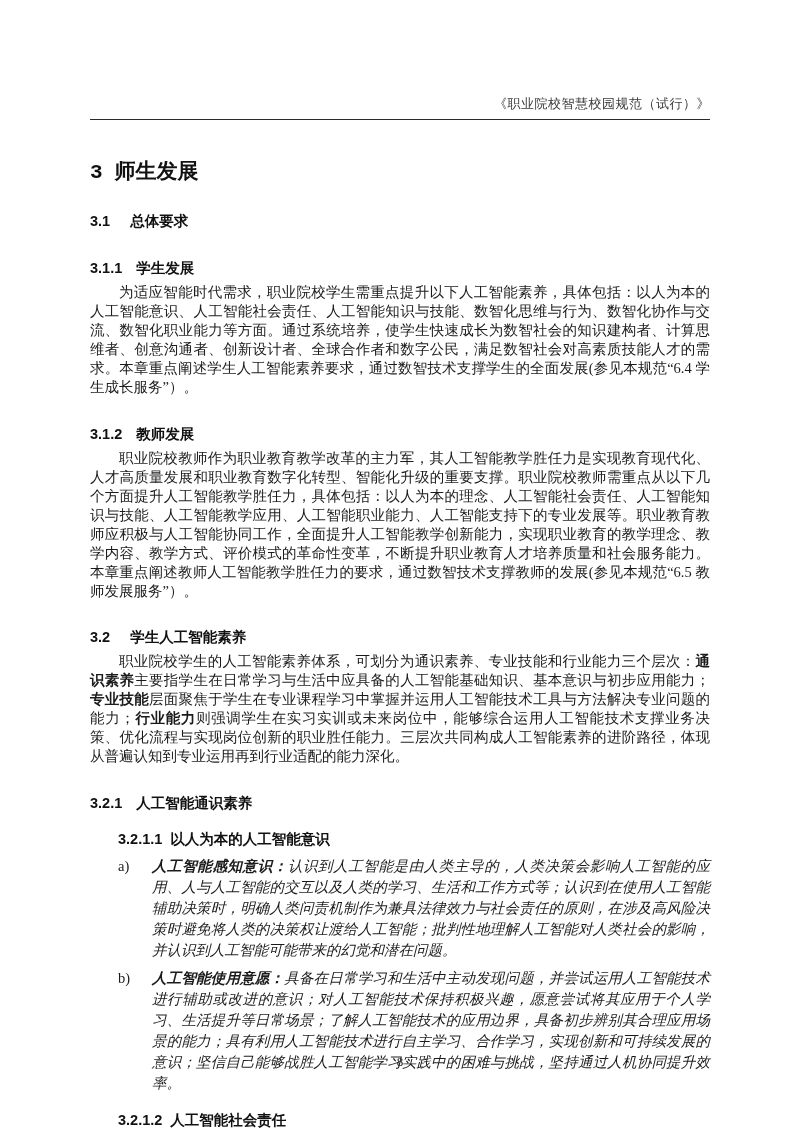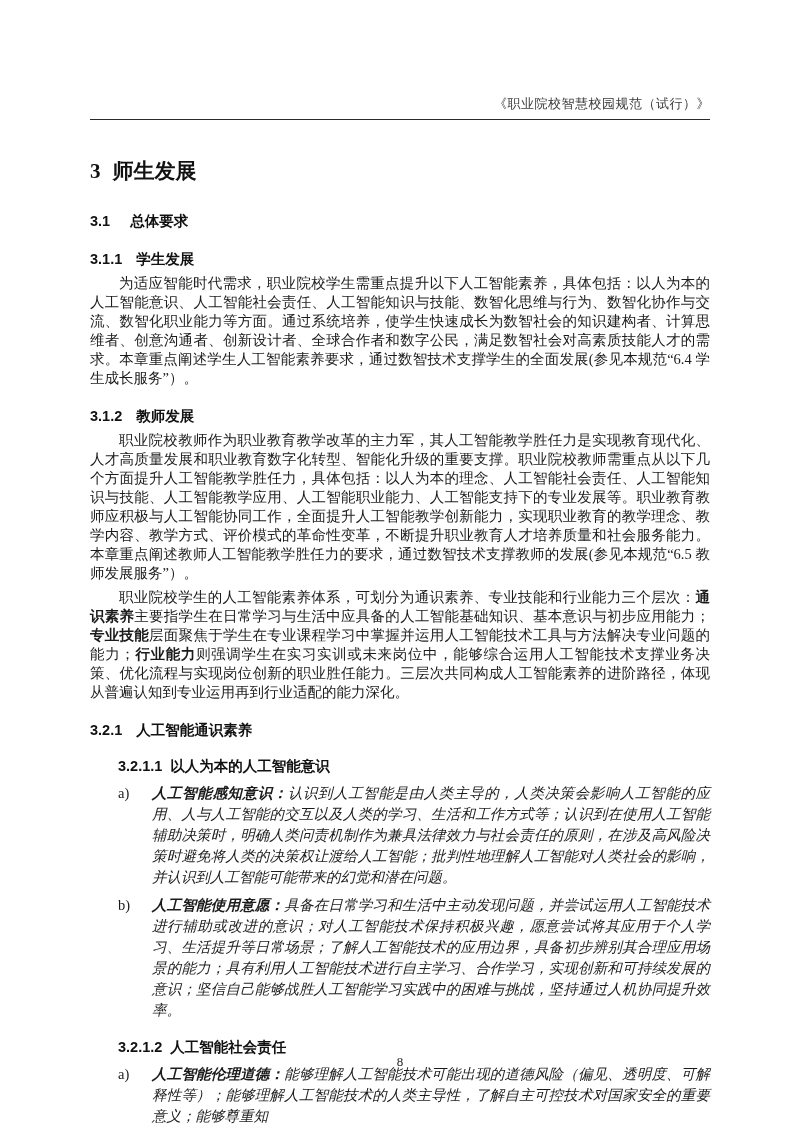--- a/index.html
+++ b/index.html
@@ -26,38 +26,38 @@
     margin: 6px 90px 0 90px;
     border: none;
     border-top: 1.6px solid #2a2a2a;
     height: 0;
   }
 
   .content { margin: 0 90px; }
 
   h1.chapter {
     margin: 37px 0 0 0;
-    font-family: Liberation Serif, serif;
+    font-family: Liberation Mono, monospace;
     font-size: 21px;
     font-weight: 700;
     color: #111;
   }
   h1.chapter .num { margin-right: 12px; }
 
   h2.sec {
     margin: 27px 0 0 0;
     font-family: "Liberation Sans", "DejaVu Sans", sans-serif;
     font-size: 14.5px;
     font-weight: 700;
     color: #111;
   }
   h2.sec .num { margin-right: 20px; }
 
   h3.subsec {
-    margin: 19px 0 0 0;
+    margin: 28px 0 0 0;
     font-family: "Liberation Sans", "DejaVu Sans", sans-serif;
     font-size: 14.5px;
     font-weight: 700;
     color: #111;
   }
   h3.subsec .num { margin-right: 14px; }
 
   h4.subsubsec {
     margin: 17px 0 0 28px;
     font-family: "Liberation Sans", "DejaVu Sans", sans-serif;
@@ -115,20 +115,23 @@
     <h3 class="subsec">
       <span class="num">3.1.1</span><span>学生发展</span>
     </h3>
     <p class="body-para">为适应智能时代需求，职业院校学生需重点提升以下人工智能素养，具体包括：以人为本的人工智能意识、人工智能社会责任、人工智能知识与技能、数智化思维与行为、数智化协作与交流、数智化职业能力等方面。通过系统培养，使学生快速成长为数智社会的知识建构者、计算思维者、创意沟通者、创新设计者、全球合作者和数字公民，满足数智社会对高素质技能人才的需求。本章重点阐述学生人工智能素养要求，通过数智技术支撑学生的全面发展(参见本规范“6.4 学生成长服务”）。</p>
 
     <h3 class="subsec">
       <span class="num">3.1.2</span><span>教师发展</span>
     </h3>
     <p class="body-para">职业院校教师作为职业教育教学改革的主力军，其人工智能教学胜任力是实现教育现代化、人才高质量发展和职业教育数字化转型、智能化升级的重要支撑。职业院校教师需重点从以下几个方面提升人工智能教学胜任力，具体包括：以人为本的理念、人工智能社会责任、人工智能知识与技能、人工智能教学应用、人工智能职业能力、人工智能支持下的专业发展等。职业教育教师应积极与人工智能协同工作，全面提升人工智能教学创新能力，实现职业教育的教学理念、教学内容、教学方式、评价模式的革命性变革，不断提升职业教育人才培养质量和社会服务能力。本章重点阐述教师人工智能教学胜任力的要求，通过数智技术支撑教师的发展(参见本规范“6.5 教师发展服务”）。</p>
 
+    <h2 class="sec">
+      <span class="num">3.2</span><span>学生人工智能素养</span>
+    </h2>
     <p class="body-para"><span>职业院校学生的人工智能素养体系，可划分为通识素养、专业技能和行业能力三个层次：</span><span class="bold-term">通识素养</span><span>主要指学生在日常学习与生活中应具备的人工智能基础知识、基本意识与初步应用能力；</span><span class="bold-term">专业技能</span><span>层面聚焦于学生在专业课程学习中掌握并运用人工智能技术工具与方法解决专业问题的能力；</span><span class="bold-term">行业能力</span><span>则强调学生在实习实训或未来岗位中，能够综合运用人工智能技术支撑业务决策、优化流程与实现岗位创新的职业胜任能力。三层次共同构成人工智能素养的进阶路径，体现从普遍认知到专业运用再到行业适配的能力深化。</span></p>
 
     <h3 class="subsec">
       <span class="num">3.2.1</span><span>人工智能通识素养</span>
     </h3>
 
     <h4 class="subsubsec">
       <span class="num">3.2.1.1</span><span>以人为本的人工智能意识</span>
     </h4>
 

